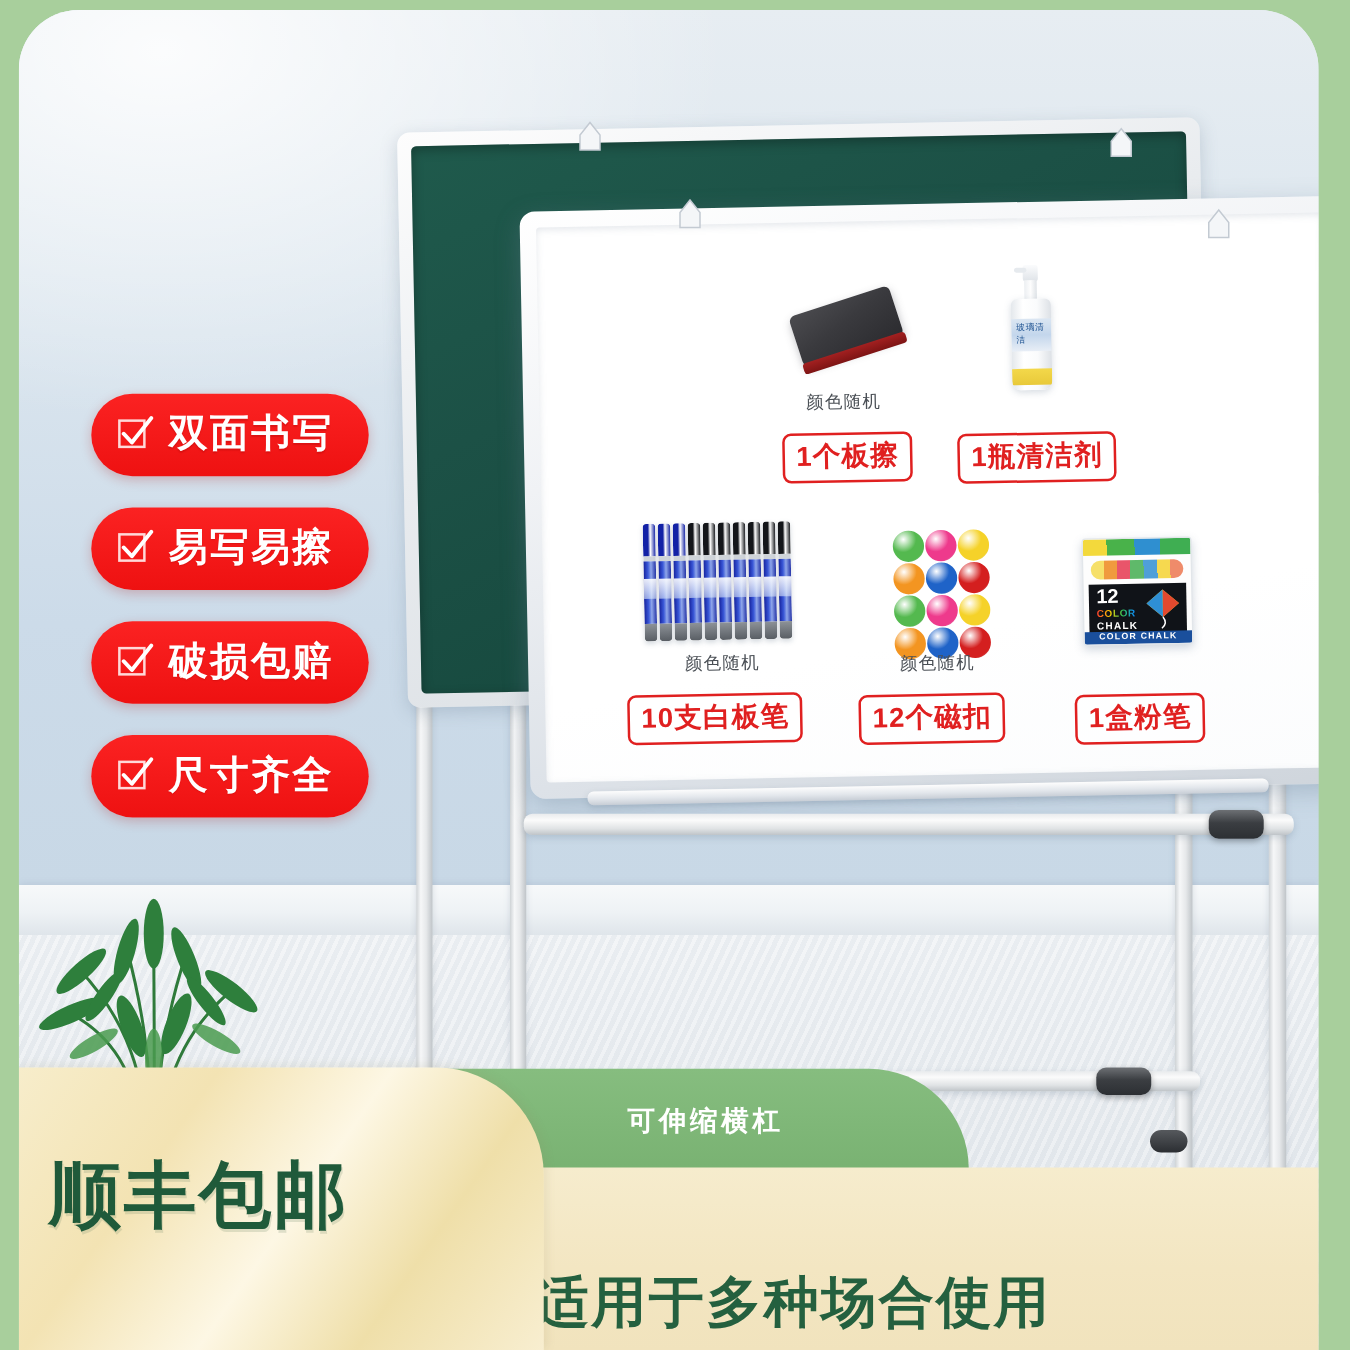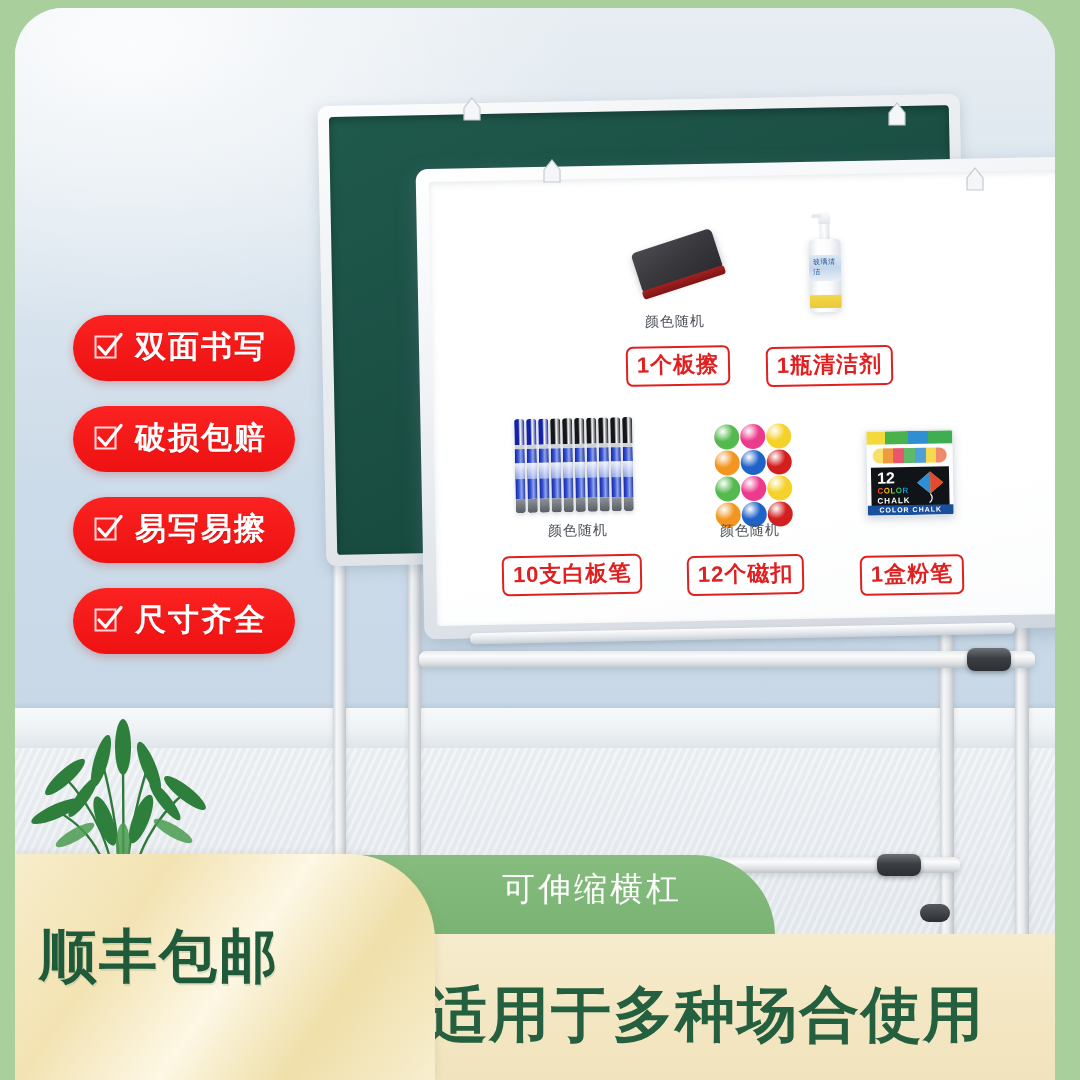--- a/index.html
+++ b/index.html
@@ -158,25 +158,25 @@
     background-clip:text;color:transparent;}
   .cb-chalk{position:absolute;left:6px;top:29px;color:#fff;font-size:8px;font-weight:700;letter-spacing:1px;}
   .cb-kite{position:absolute;right:3px;top:3px;width:32px;height:34px;}
   .cb-band{position:absolute;left:0;bottom:0;width:100%;height:10px;background:#1a4f9c;
     color:#fff;font-size:7px;font-weight:700;letter-spacing:1px;text-align:center;line-height:10px;}
 
   
   .green-band{position:absolute;left:0;bottom:143px;width:760px;height:82px;
     background:linear-gradient(180deg,#86bd7f 0%,#79b272 100%);
     border-radius:0 80px 0 0;}
-  .green-band-txt{position:absolute;left:487px;bottom:168px;color:#ffffff;font-size:33px;
-    font-weight:400;letter-spacing:3px;white-space:nowrap;}
+  .green-band-txt{position:absolute;left:487px;bottom:168px;color:#ffffff;font-size:22px;
+    font-weight:700;letter-spacing:3px;white-space:nowrap;}
   .cream-bar{position:absolute;left:0;bottom:0;width:100%;height:146px;
     background:linear-gradient(180deg,#f6eccd 0%,#f3e6c2 55%,#f1e3bd 100%);}
-  .cream-bar-txt{position:absolute;left:412px;bottom:24px;color:#24603f;font-size:60px;
+  .cream-bar-txt{position:absolute;left:412px;bottom:8px;color:#24603f;font-size:44px;
     font-weight:700;letter-spacing:2px;white-space:nowrap;}
   .gold-shape{position:absolute;left:0;bottom:0;width:420px;height:226px;
     background:linear-gradient(125deg,#f7edcb 0%,#f3e3b3 28%,#fdf7e4 52%,#efdfa9 74%,#f8eed0 100%);
     border-radius:0 86px 0 0;box-shadow:2px -2px 7px rgba(150,140,100,.14);}
   .gold-txt{position:absolute;left:24px;bottom:84px;color:#1f5a3a;font-size:58px;font-weight:700;
     letter-spacing:2px;white-space:nowrap;text-shadow:1px 2px 0 rgba(120,140,110,.22);}
   .green-strip-left{position:absolute;left:0;top:0;width:15px;height:1080px;background:#a8cf9c;}
   .green-strip-right{position:absolute;right:0;top:0;width:25px;height:1080px;background:#a8cf9c;}
 </style>
 </head>
@@ -374,30 +374,30 @@
           </span>
           <span class="badge-text">双面书写</span>
         </div>
         <div class="badge">
           <span class="badge-check">
             <svg width="30" height="30" viewBox="0 0 30 30">
               <rect x="2.5" y="4.5" width="20" height="21" fill="none" stroke="#ffd9d9" stroke-width="2"></rect>
               <path d="M6 15 L12.5 22 L28 2.5" fill="none" stroke="#ffffff" stroke-width="3.2" stroke-linecap="round" stroke-linejoin="round"></path>
             </svg>
           </span>
-          <span class="badge-text">破损包赔</span>
+          <span class="badge-text">易写易擦</span>
         </div>
         <div class="badge">
           <span class="badge-check">
             <svg width="30" height="30" viewBox="0 0 30 30">
               <rect x="2.5" y="4.5" width="20" height="21" fill="none" stroke="#ffd9d9" stroke-width="2"></rect>
               <path d="M6 15 L12.5 22 L28 2.5" fill="none" stroke="#ffffff" stroke-width="3.2" stroke-linecap="round" stroke-linejoin="round"></path>
             </svg>
           </span>
-          <span class="badge-text">易写易擦</span>
+          <span class="badge-text">破损包赔</span>
         </div>
         <div class="badge">
           <span class="badge-check">
             <svg width="30" height="30" viewBox="0 0 30 30">
               <rect x="2.5" y="4.5" width="20" height="21" fill="none" stroke="#ffd9d9" stroke-width="2"></rect>
               <path d="M6 15 L12.5 22 L28 2.5" fill="none" stroke="#ffffff" stroke-width="3.2" stroke-linecap="round" stroke-linejoin="round"></path>
             </svg>
           </span>
           <span class="badge-text">尺寸齐全</span>
         </div>

